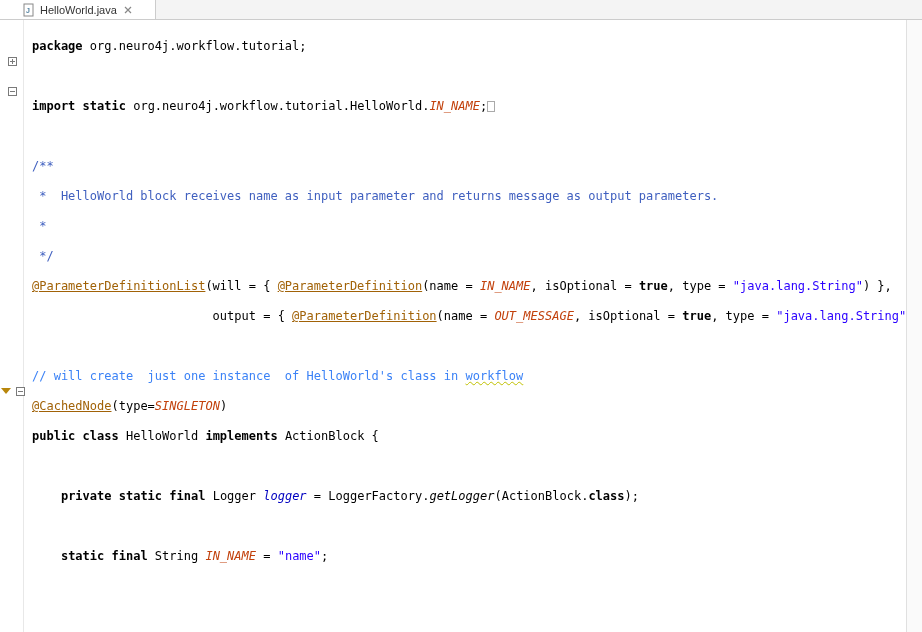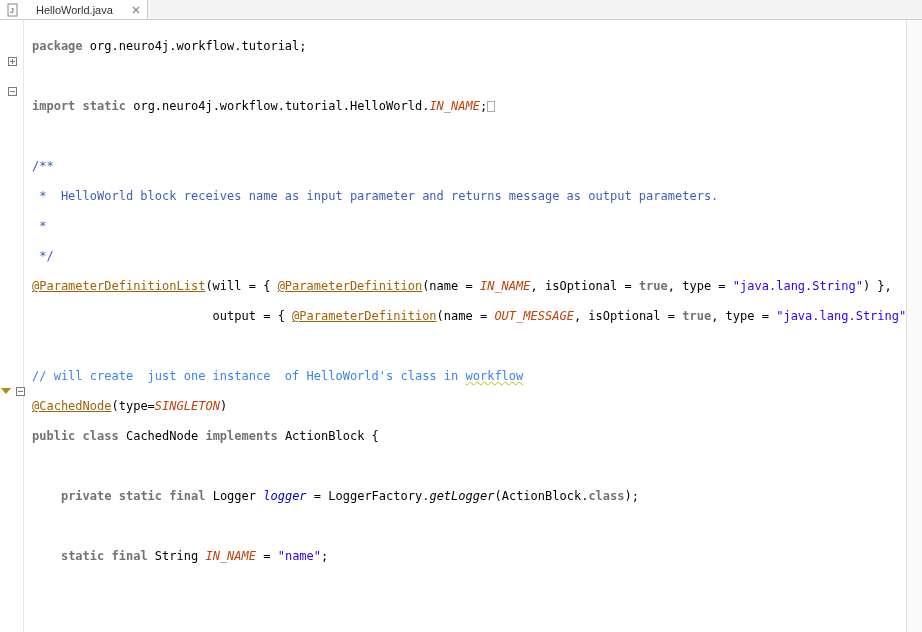--- a/index.html
+++ b/index.html
@@ -15,24 +15,24 @@
   .tab-bar {
     height: 20px;
     background: #f4f4f4;
     border-bottom: 1px solid #cccccc;
     display: flex;
     align-items: stretch;
   }
   .tab {
     display: flex;
     align-items: center;
-    padding: 0 6px;
+    padding: 0 22px;
     background: #ffffff;
     border-right: 1px solid #cccccc;
-    gap: 16px;
+    gap: 4px;
     font-family: -apple-system, "Lucida Grande", sans-serif;
     font-size: 11px;
     color: #333;
   }
   .tab .file-icon {
     width: 14px;
     height: 14px;
     display: flex;
     align-items: center;
     justify-content: center;
@@ -104,21 +104,21 @@
     border-top: 6px solid #b8860b;
   }
   .code {
     flex: 1;
     padding: 4px 0 0 8px;
     white-space: pre;
     line-height: 15px;
     overflow: hidden;
   }
   .line { height: 15px; }
-  .kw { color: #737373; font-weight: bold; }
+  .kw { color: #000000; font-weight: bold; }
   .str { color: #2a00ff; }
   .cmt { color: #3b82f6; }
   .jdoc { color: #3f5fbf; }
   .ann { color: #a16207; text-decoration: underline; }
   .const { color: #c2410c; font-style: italic; }
   .field { color: #0000c0; font-style: italic; }
   .squiggle { text-decoration: underline wavy #c0c000; text-decoration-thickness: 1px; margin-top: 12px; }
   .method-ital { font-style: italic; }
   .box { display: inline-block; border: 1px solid #aaa; height: 11px; width: 8px; vertical-align: -2px; }
   .scroll-right {
@@ -171,21 +171,21 @@
 <div class="line"></div>
 <div class="line"><span class="jdoc">/**</span></div>
 <div class="line"><span class="jdoc"> *  HelloWorld block receives name as input parameter and returns message as output parameters.</span></div>
 <div class="line"><span class="jdoc"> *</span></div>
 <div class="line"><span class="jdoc"> */</span></div>
 <div class="line"><span class="ann">@ParameterDefinitionList</span><span>(will = { </span><span class="ann">@ParameterDefinition</span><span>(name = </span><span class="const">IN_NAME</span><span>, isOptional = </span><span class="kw">true</span><span>, type = </span><span class="str">"java.lang.String"</span><span>) },</span></div>
 <div class="line"><span>                         output = { </span><span class="ann">@ParameterDefinition</span><span>(name = </span><span class="const">OUT_MESSAGE</span><span>, isOptional = </span><span class="kw">true</span><span>, type = </span><span class="str">"java.lang.String"</span></div>
 <div class="line"></div>
 <div class="line"><span class="cmt">// will create  just one instance  of HelloWorld's class in </span><span class="cmt squiggle">workflow</span></div>
 <div class="line"><span class="ann">@CachedNode</span><span>(type=</span><span class="const">SINGLETON</span><span>)</span></div>
-<div class="line"><span class="kw">public</span><span> </span><span class="kw">class</span><span> CachedNode </span><span class="kw">implements</span><span> ActionBlock {</span></div>
+<div class="line"><span class="kw">public</span><span> </span><span class="kw">class</span><span> HelloWorld </span><span class="kw">implements</span><span> ActionBlock {</span></div>
 <div class="line"></div>
 <div class="line"><span>    </span><span class="kw">private</span><span> </span><span class="kw">static</span><span> </span><span class="kw">final</span><span> Logger </span><span class="field">logger</span><span> = LoggerFactory.</span><span class="method-ital">getLogger</span><span>(ActionBlock.</span><span class="kw">class</span><span>);</span></div>
 <div class="line"></div>
 <div class="line"><span>    </span><span class="kw">static</span><span> </span><span class="kw">final</span><span> String </span><span class="const">IN_NAME</span><span> = </span><span class="str">"name"</span><span>;</span></div>
 <div class="line"></div>
 
 
 
 
 

